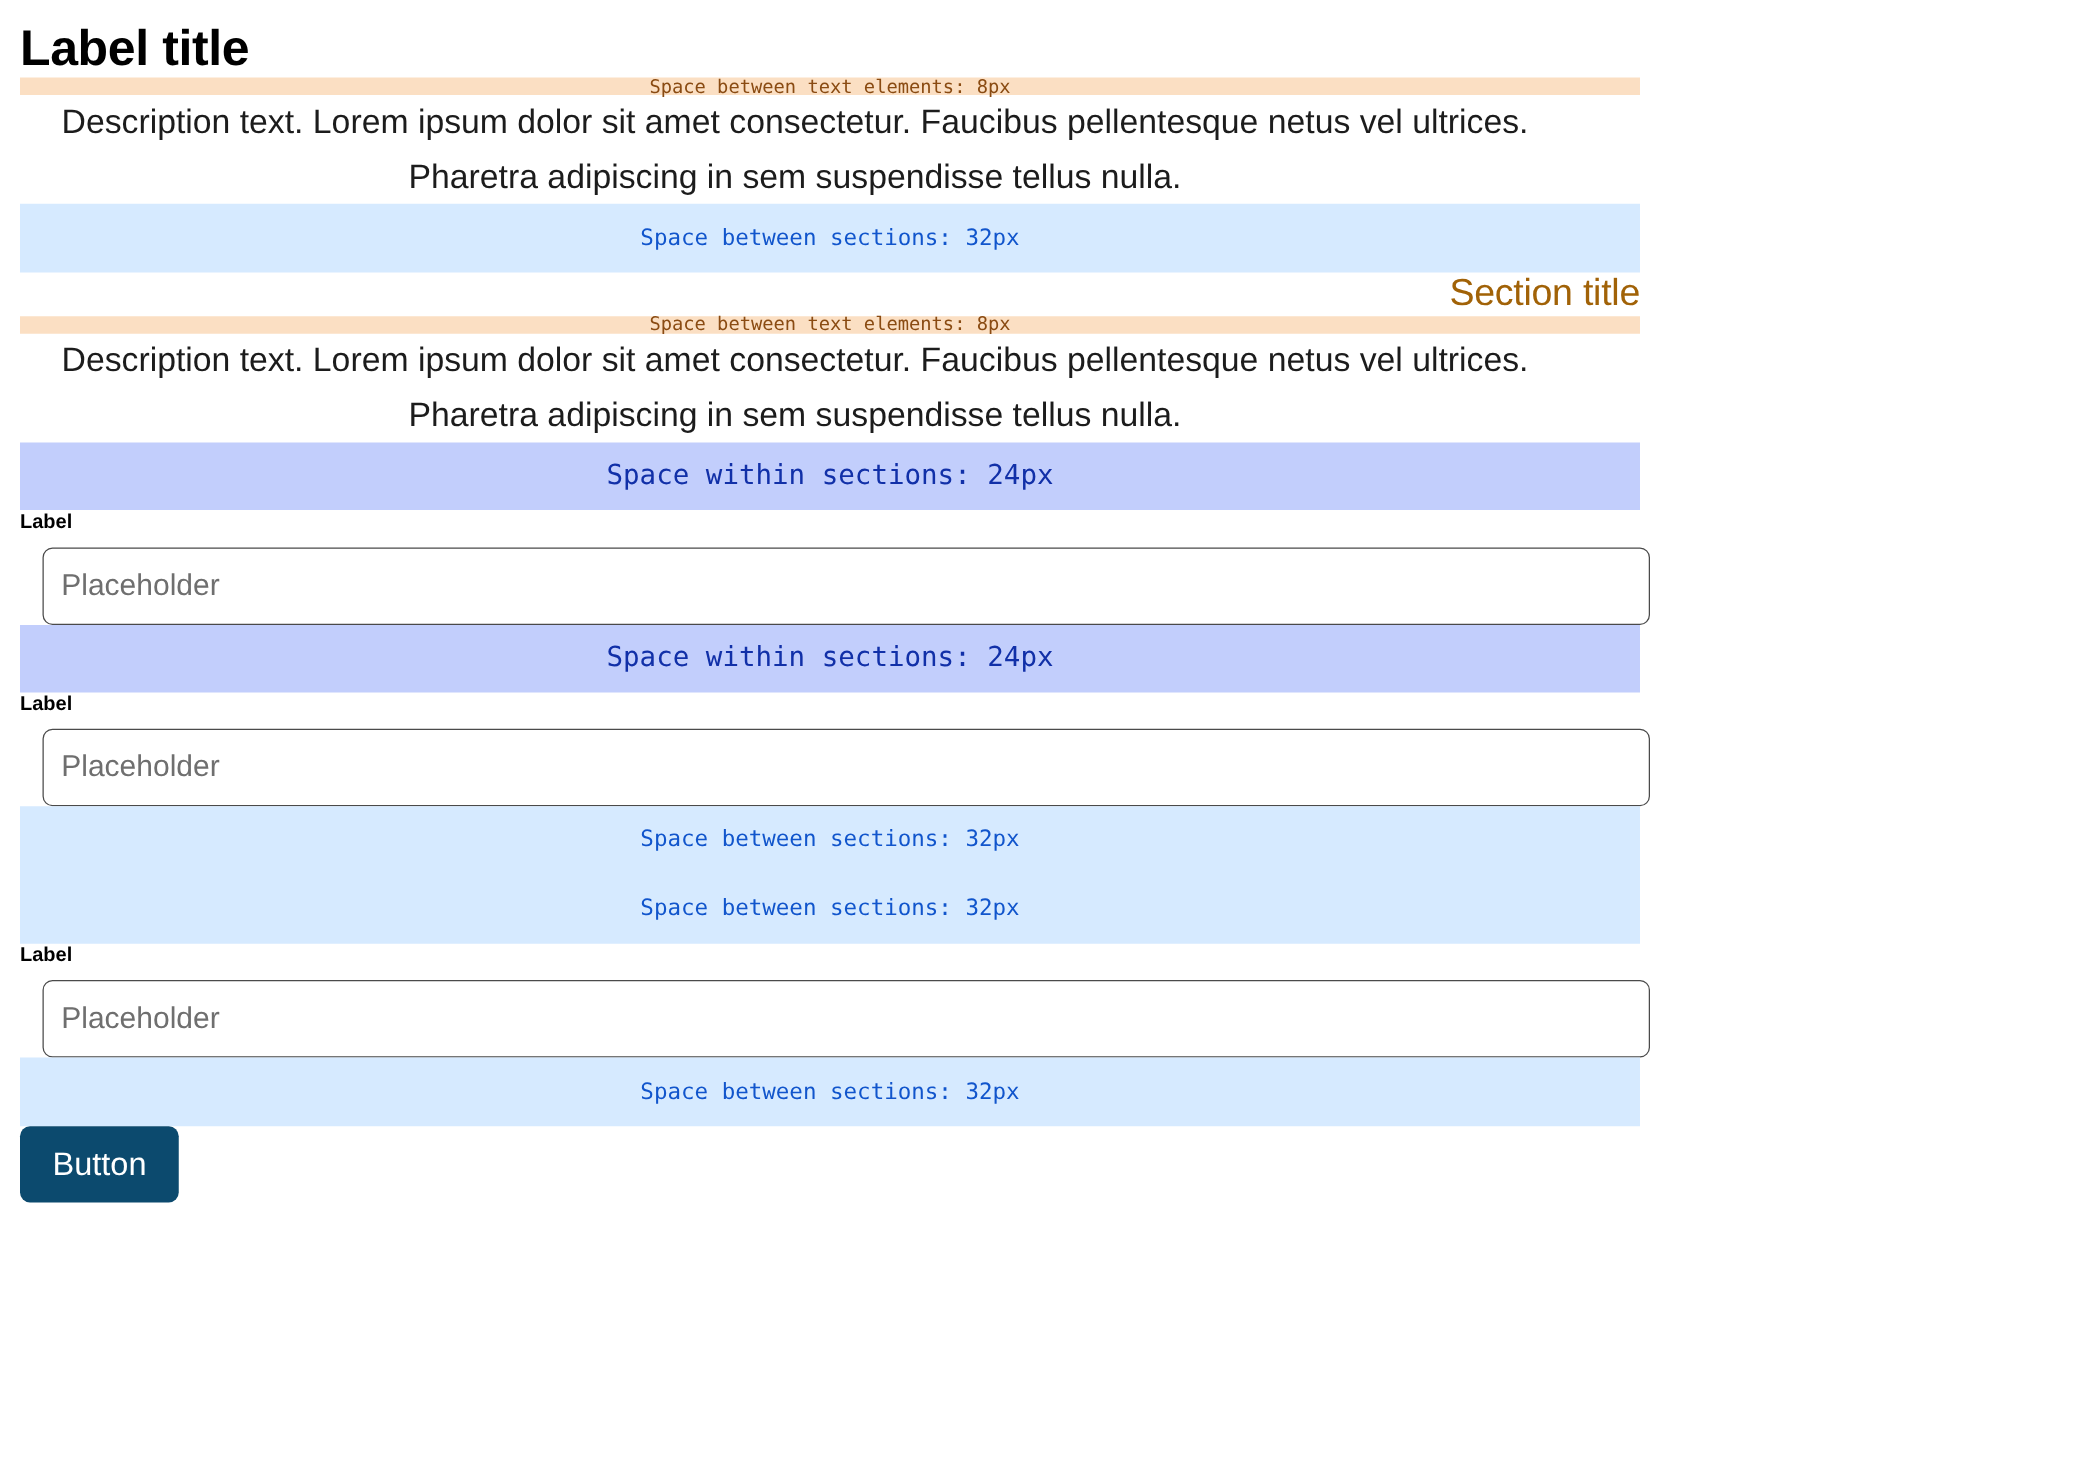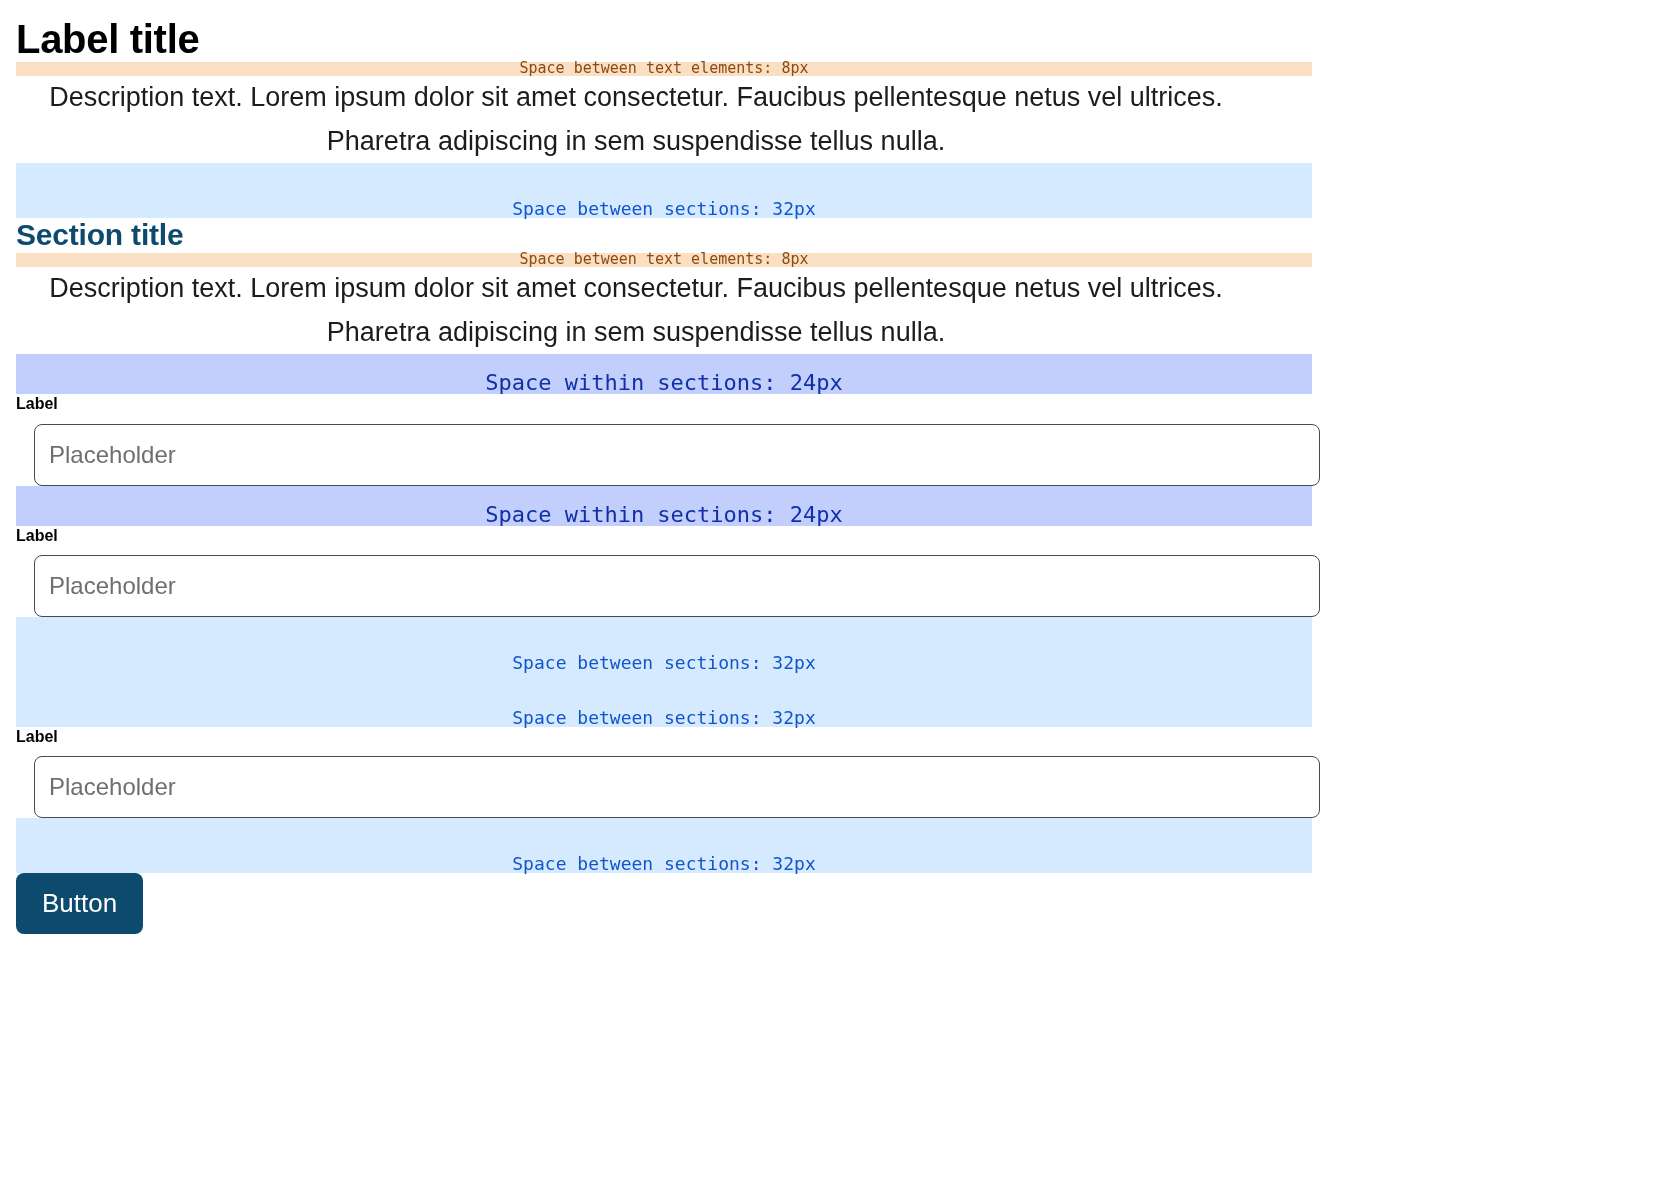--- a/index.html
+++ b/index.html
@@ -26,25 +26,26 @@
   .form-title {
     font-size: 40px;
     font-weight: 700;
     line-height: 1.15;
     color: #000000;
     margin: 0;
     letter-spacing: -0.3px;
   }
   .section-title {
     font-size: 30px;
-    font-weight: 700;
+    font-weight: 400;
     line-height: 1.15;
-    color: #0c4a6e;
+    color: #a16207;
     margin: 0;
     letter-spacing: -0.2px;
+    text-align: right;
   }
   .desc {
     font-size: 27px;
     line-height: 1.62;
     color: #1c1c1c;
     margin: 0;
     max-width: 1240px;
     text-align: center;
   }
   .field-label {
@@ -53,39 +54,39 @@
     color: #000000;
     line-height: 1.2;
     margin: 0 0 10px 0;
   }
 
   
   .spacer {
     box-sizing: border-box;
     width: 1296px;
     display: flex;
-    align-items: flex-end;
+    align-items: center;
     justify-content: center;
     font-family: "DejaVu Sans Mono", monospace;
     white-space: nowrap;
   }
   .spacer-text {
     font-size: 16px;
     line-height: 1;
   }
   .spacer-sections {
     background: #d6eaff;
     color: #1155cc;
     height: 55px;
   }
   .spacer-sections .spacer-text { font-size: 18px; }
   .spacer-within {
     background: #c2cefc;
     color: #1130a8;
-    height: 40px;
+    height: 54px;
   }
   .spacer-within .spacer-text { font-size: 22px; }
   .spacer-text-elements {
     background: #fbdfc3;
     color: #8a4b12;
     height: 14px;
   }
   .spacer-text-elements .spacer-text { font-size: 15px; }
 
   

